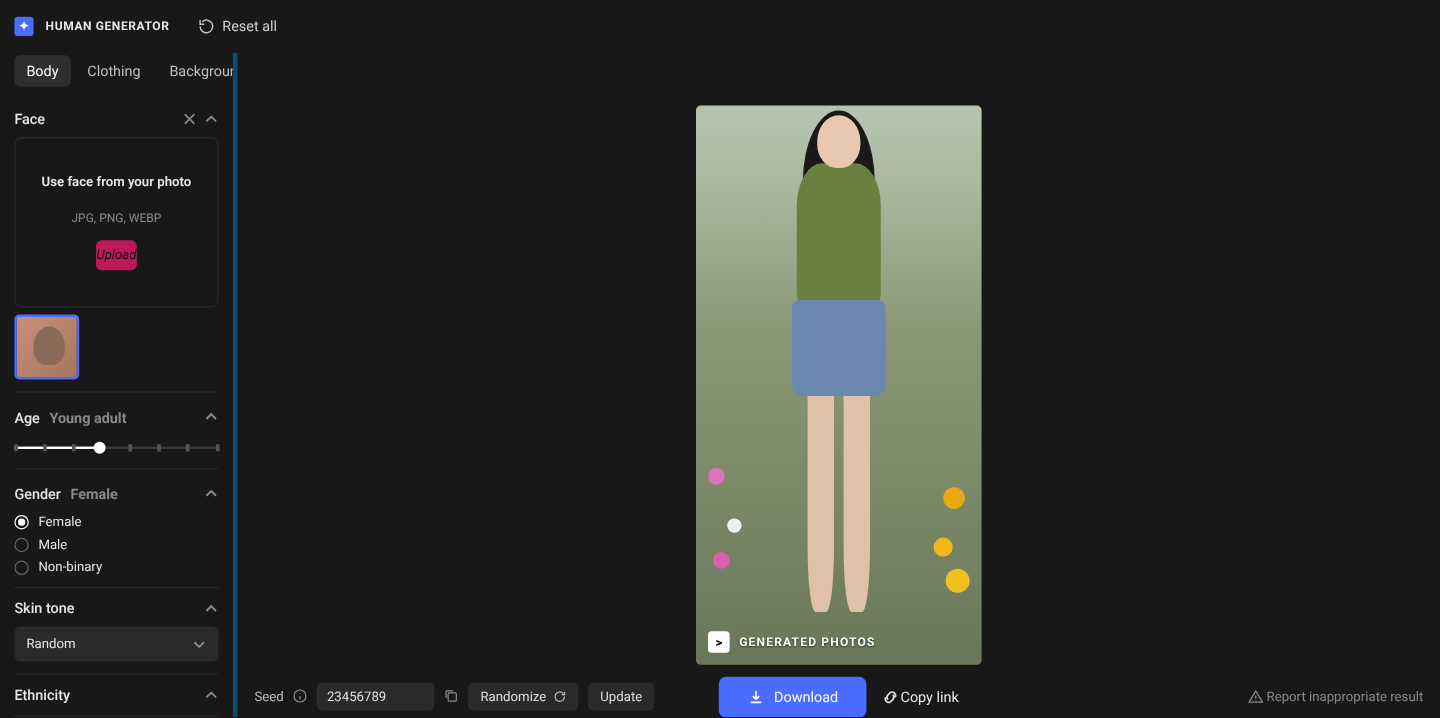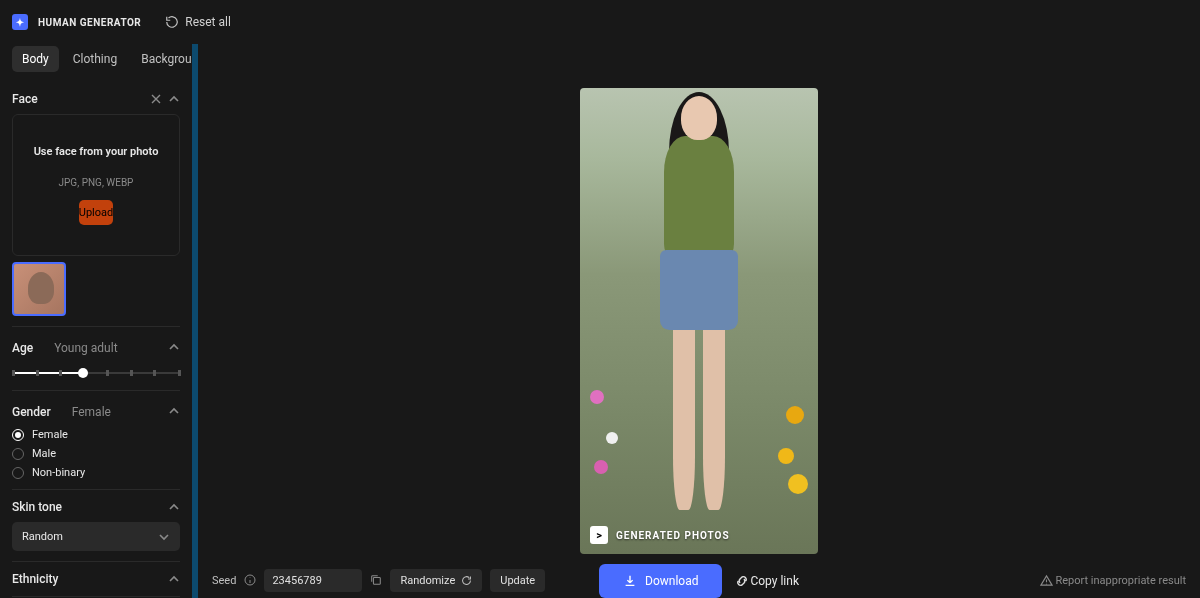--- a/index.html
+++ b/index.html
@@ -11,40 +11,40 @@
 .logo { width:16px; height:16px; background:#4a6cff; border-radius:3px; display:flex; align-items:center; justify-content:center; font-size:10px; font-weight:700; color:#fff; }
 .brand { font-size:10px; font-weight:700; letter-spacing:0.5px; }
 .reset { display:flex; align-items:center; gap:6px; cursor:pointer; font-size:12px; color:#d0d0d0; margin-left:14px;}
 .reset-icon { width:14px; height:14px; }
 .templates-btn { display:flex; align-items:center; gap:8px; border:1px solid #3a3a3a; border-radius:6px; padding:7px 12px; font-size:12px; cursor:pointer; background:transparent; color:#e8e8e8; }
 .templates-icon { width:16px; height:16px; display:flex; flex-wrap:wrap; gap:2px; }
 .templates-icon span { width:6px; height:6px; border:1px solid #e8e8e8; border-radius:1px; }
 
 
 .main { flex:1; display:flex; overflow:hidden; }
-.sidebar { width:198px; border-right:6px solid #0c4a6e; display:flex; flex-direction:column; overflow:hidden; }
+.sidebar { width:198px; border-right:4px solid #0c4a6e; display:flex; flex-direction:column; overflow:hidden; }
 .tabs { display:flex; gap:4px; padding:2px 12px 12px 12px; }
 .tab { font-size:12px; padding:6px 10px; border-radius:5px; cursor:pointer; color:#c0c0c0; }
 .tab.active { background:#2e2e2e; color:#fff; }
 .panel-scroll { flex:1; overflow-y:auto; padding:0 12px 12px 12px; }
 .panel-scroll::-webkit-scrollbar { width:0; }
 
 .section { border-top:1px solid #2a2a2a; padding:10px 0; }
 .section:first-child { border-top:none; padding-top:8px; }
 .section-head { display:flex; align-items:center; justify-content:space-between; cursor:pointer; }
 .section-title { font-size:12px; font-weight:500; }
-.section-sub { font-size:12px; color:#8a8a8a; margin-left:21px; font-weight:400; }
+.section-sub { font-size:12px; color:#8a8a8a; margin-left:8px; font-weight:700; }
 .head-icons { display:flex; gap:6px; align-items:center; }
 .chev { width:12px; height:12px; }
 .x-icon { width:12px; height:12px; cursor:pointer; }
 
 .upload-box { margin-top:8px; border:1px solid #2a2a2a; border-radius:6px; padding:30px 10px; text-align:center; }
 .upload-title { font-size:11px; font-weight:600; margin-bottom:19px; }
 .upload-sub { font-size:10px; color:#8a8a8a; margin-bottom:12px; }
-.upload-btn { background:#c2410c; color:#000; border:none; border-radius:5px; padding:6px 0; font-size:11px; cursor:pointer; }
+.upload-btn { background:#be185d; color:#000; border:none; border-radius:5px; padding:6px 0; font-size:11px; cursor:pointer;font-style:italic; }
 
 .thumb-row { margin-top:6px; }
 .thumb { width:54px; height:54px; border:2px solid #4a6cff; border-radius:4px; background:linear-gradient(135deg,#c89078 0%,#a67560 100%); position:relative; overflow:hidden; }
 .thumb::after { content:""; position:absolute; top:8px; left:14px; width:26px; height:32px; background:#8b6a58; border-radius:50% 50% 40% 40%; }
 
 .slider-wrap { margin-top:10px; position:relative; height:14px; }
 .slider-track { position:absolute; top:6px; left:0; right:0; height:2px; background:#3a3a3a; }
 .slider-fill { position:absolute; top:6px; left:0; height:2px; background:#fff; }
 .slider-dot { position:absolute; top:4px; width:3px; height:6px; background:#555; }
 .slider-handle { position:absolute; top:2px; width:10px; height:10px; background:#fff; border-radius:50%; }

